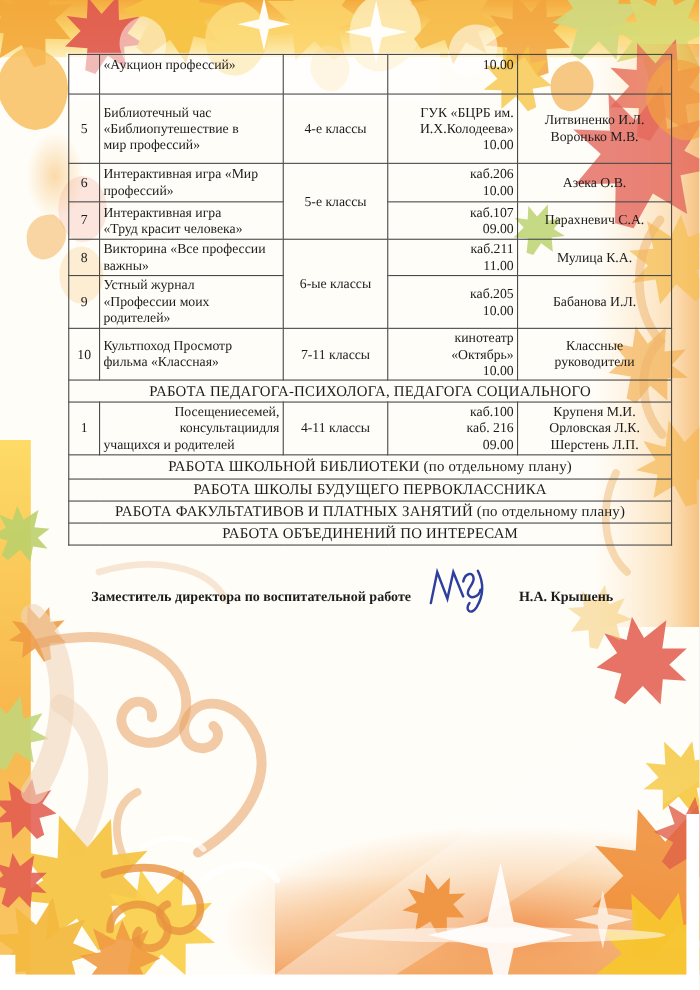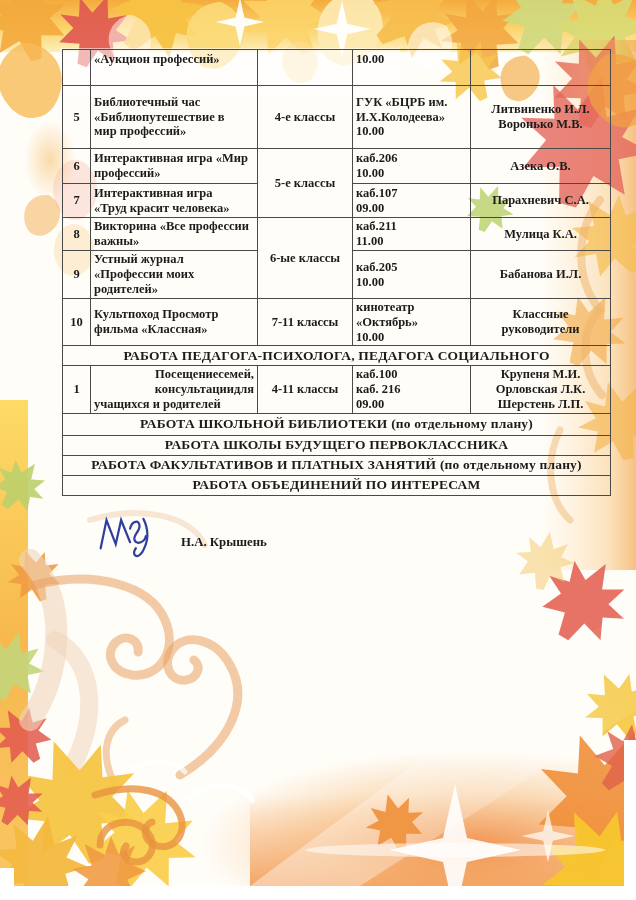--- a/index.html
+++ b/index.html
@@ -6,30 +6,30 @@
   #page{
     position:relative;width:636px;height:900px;margin:0 auto;
     background:#fffdf8;overflow:hidden;
     font-family:"Liberation Serif","DejaVu Serif",serif;
     color:#1c1c1c;
   }
   #bg{position:absolute;left:0;top:0;width:636px;height:900px;}
   table.plan{
     position:absolute;left:62px;top:49px;width:548px;
     border-collapse:collapse;table-layout:fixed;
-    font-size:12.5px;font-weight:bold;line-height:1.18;
+    font-size:12.5px;font-weight:normal;line-height:1.18;
   }
   table.plan td{
     border:1px solid #4a4a4a;padding:1px 3px;vertical-align:middle;
     background:transparent;overflow:hidden;
   }
   td.num{text-align:center;}
   td.act{text-align:left;padding-left:5px;}
   td.cls{text-align:center;}
-  td.plc{text-align:left;}
+  td.plc{text-align:right;}
   td.rsp{text-align:center;padding-left:6px;}
   .ml{white-space:pre-line;}
   tr.carry td{vertical-align:top;padding-top:2px;}
   td.sechead{
     text-align:center;font-size:13.5px;letter-spacing:.2px;padding:1px 2px;
   }
   
   td.leafglow{
     background:radial-gradient(ellipse 55% 80% at 45% 45%,rgba(245,176,45,.85),rgba(245,176,45,0) 72%);
   }
@@ -290,20 +290,21 @@
       <tr style="height:20px">
         <td class="sechead" colspan="5">РАБОТА ФАКУЛЬТАТИВОВ И ПЛАТНЫХ ЗАНЯТИЙ (по отдельному плану)</td>
       </tr>
       <tr style="height:20px">
         <td class="sechead" colspan="5">РАБОТА ОБЪЕДИНЕНИЙ ПО ИНТЕРЕСАМ</td>
       </tr>
     </tbody>
   </table>
 
   <div id="signline">
+    <span class="lbl">Заместитель директора по воспитательной работе</span>
     <svg width="58" height="50" viewBox="0 0 60 50" aria-hidden="true">
       <g fill="none" stroke="#2e3f9f" stroke-width="2.3" stroke-linecap="round" transform="rotate(-8 30 25)">
         <path d="M2,36 L12,8 L18,34 L27,10 L33,34"></path>
         <path d="M35,20 C38,12 46,12 45,19 C44,25 36,28 38,33 C40,38 48,36 50,30"></path>
         <path d="M50,12 C54,24 52,36 44,46 C38,53 32,47 38,41"></path>
       </g>
     </svg>
     <span class="nm">Н.А. Крышень</span>
   </div>
 

